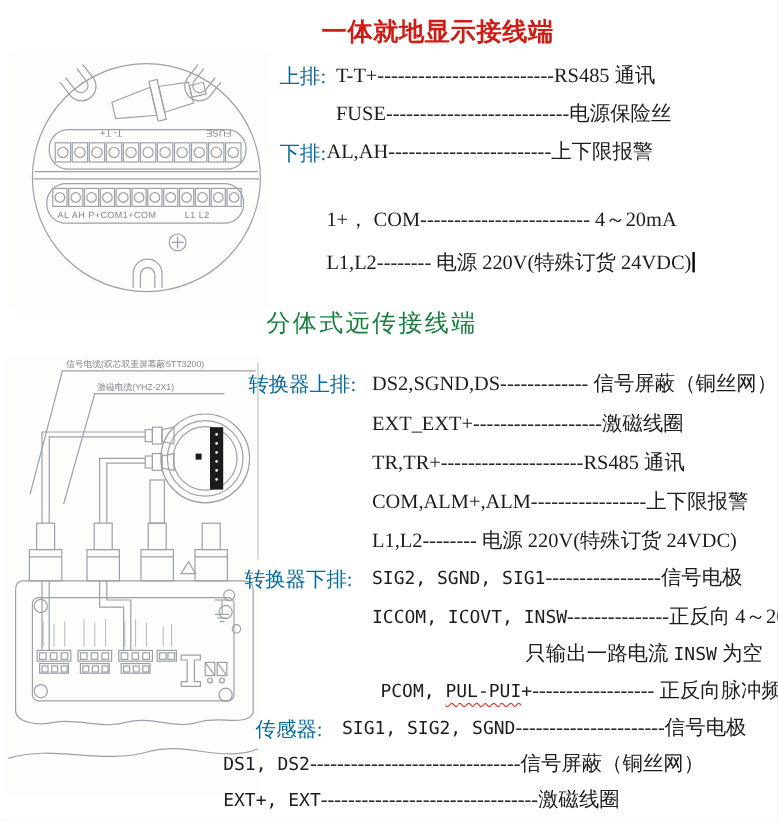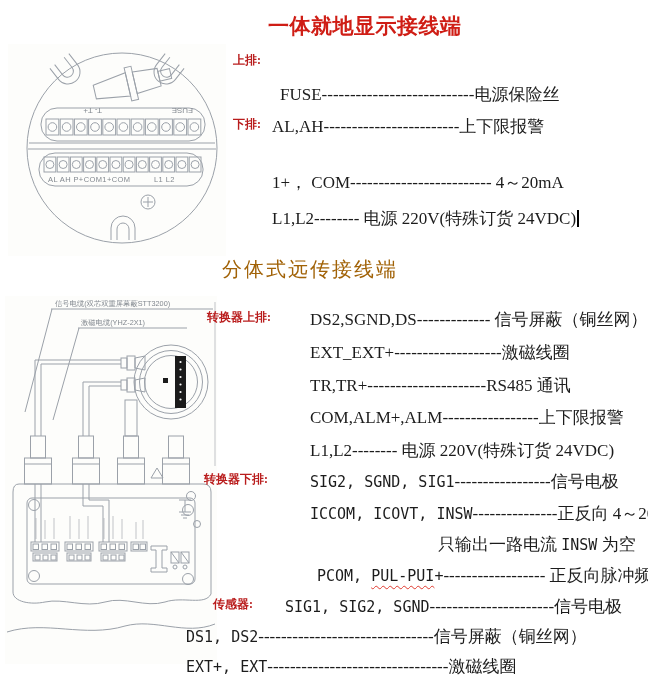--- a/index.html
+++ b/index.html
@@ -8,24 +8,24 @@
     position:relative;width:648px;height:684px;background:#ffffff;
     font-family:"Liberation Serif","DejaVu Serif",serif;color:#1c1c1c;overflow:hidden;
     box-shadow:0 0 4px rgba(0,0,0,.2);
   }
   .title{
     position:absolute;left:268px;top:12px;
     font-size:21px;font-weight:bold;color:#cf1d15;letter-spacing:.5px;white-space:nowrap;
   }
   .h2{
     position:absolute;left:222px;top:256px;
-    font-size:20px;color:#a16207;letter-spacing:2px;white-space:nowrap;
+    font-size:20px;color:#15803d;letter-spacing:2px;white-space:nowrap;
   }
   .lbl{
-    position:absolute;font-size:12px;font-weight:bold;white-space:nowrap;color:#b91c1c;
+    position:absolute;font-size:17px;font-weight:normal;white-space:nowrap;color:#0369a1;
   }
   .row{
     position:absolute;font-size:17px;white-space:nowrap;color:#1c1c1c;line-height:21px;
   }
   .mono{font-family:"DejaVu Sans Mono","Liberation Mono",monospace;font-size:15px;text-align:right;}
   .wavy{
     text-decoration:underline;text-decoration-style:wavy;
     text-decoration-color:#e03a2f;text-underline-offset:4px;text-decoration-thickness:1px;
   }
   .caret{display:inline-block;width:2px;height:17px;background:#000;vertical-align:-3px;margin-left:1px;}
@@ -132,20 +132,21 @@
         </g>
       </g>
       <text font-size="8" transform="translate(94,64) rotate(180)">T- T+</text>
       <text font-size="8" transform="translate(185,64) rotate(180)">FUSE</text>
       <text x="40" y="138" font-size="7.5" letter-spacing="0.4">AL AH P+COM1+COM</text>
       <text x="146" y="138" font-size="7.5" letter-spacing="0.4">L1 L2</text>
     </svg>
   </div>
 
   <span class="lbl" style="left:233px;top:52px">上排:</span>
+  <div class="row" style="left:280px;top:52px"><span>T-T+</span><span class="dash">--------------------------</span><span>RS485 通讯</span></div>
   <div class="row" style="left:280px;top:84px"><span>FUSE</span><span class="dash">---------------------------</span><span>电源保险丝</span></div>
   <span class="lbl" style="left:233px;top:116px">下排:</span>
   <div class="row" style="left:272px;top:116px"><span>AL,AH</span><span class="dash">------------------------</span><span>上下限报警</span></div>
   <div class="row" style="left:272px;top:172px"><span>1+， COM</span><span class="dash">-------------------------</span><span> 4～20mA</span></div>
   <div class="row" style="left:272px;top:208px"><span>L1,L2</span><span class="dash">--------</span><span> 电源 220V(特殊订货 24VDC)</span><span class="caret"></span></div>
 
   <div class="h2">分体式远传接线端</div>
 
   <div class="fig fig2">
     <svg width="212" height="368" viewBox="0 0 212 368">

